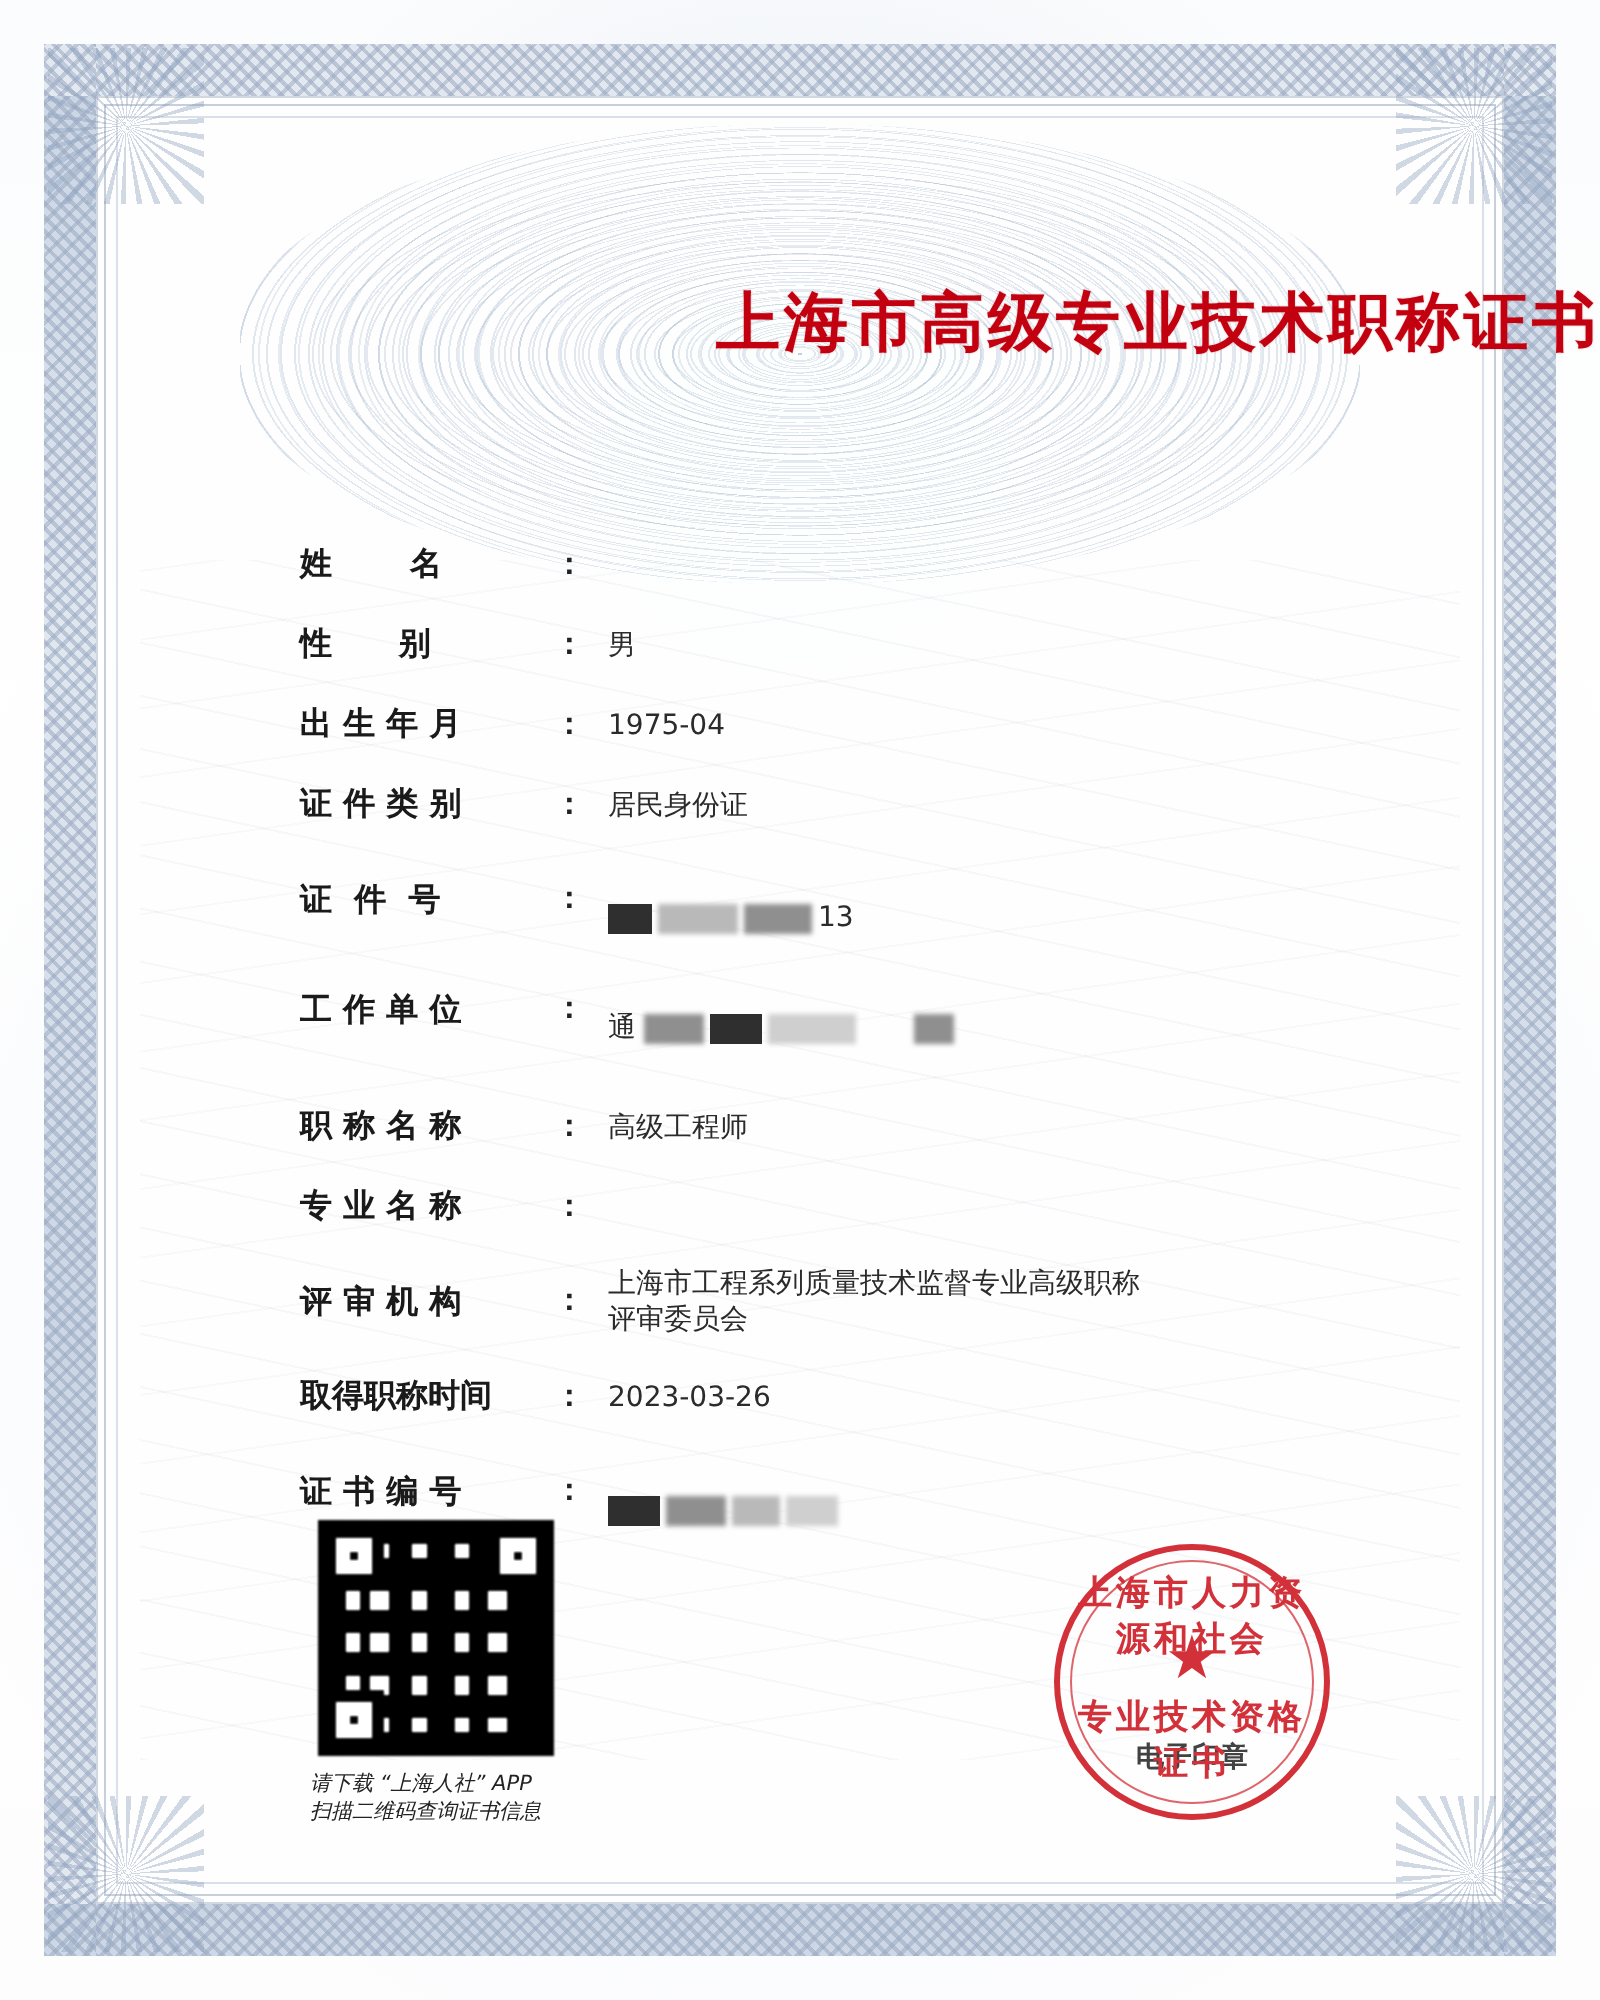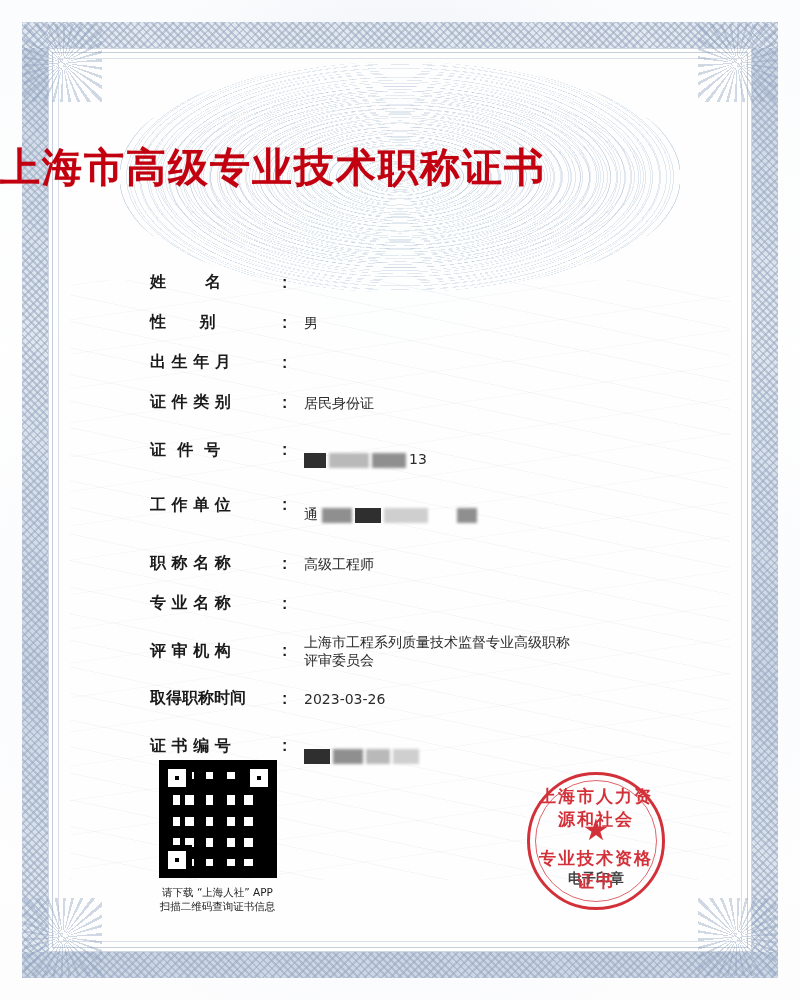--- a/index.html
+++ b/index.html
@@ -89,24 +89,24 @@
     left: 70px; top: 280px; right: 70px; bottom: 120px;
     background:
       repeating-linear-gradient(12deg, rgba(170,185,205,0.10) 0 1px, rgba(255,255,255,0) 1px 26px),
       repeating-linear-gradient(-8deg, rgba(170,185,205,0.08) 0 1px, rgba(255,255,255,0) 1px 34px);
     pointer-events: none;
   }
 
   .title {
     position: absolute;
     left: 0; right: 0; top: 140px;
-    text-align: left;
+    text-align: right;
     font-family: "DejaVu Serif", "Liberation Serif", serif;
     font-weight: bold;
-    font-size: 40px;
+    font-size: 32px;
     letter-spacing: 2px;
     color: #c2000f;
     text-shadow: 0 0 1px rgba(170,0,10,0.35);
   }
 
   
   .fields {
     position: absolute;
     left: 150px; top: 272px; width: 520px;
     font-size: 15px;
@@ -156,21 +156,22 @@
   .redact.g2 { background: #b9b9b9; }
   .redact.g3 { background: #8f8f8f; }
   .redact.g4 { background: #cfcfcf; }
   .redact.blur { filter: blur(1.4px); }
 
   
   .qr-wrap {
     position: absolute;
     left: 155px; top: 760px;
     width: 125px;
-    text-align: center;
+    text-align: left;
+    font-style: italic;
   }
   .qr {
     width: 118px; height: 118px;
     margin: 0 auto;
     background-color: #fff;
     background-image:
       linear-gradient(90deg, #111 0 12%, transparent 12% 18%, #111 18% 22%, transparent 22% 30%, #111 30% 40%, transparent 40% 46%, #111 46% 58%, transparent 58% 64%, #111 64% 72%, transparent 72% 80%, #111 80% 100%),
       linear-gradient(0deg, #111 0 10%, transparent 10% 16%, #111 16% 26%, transparent 26% 34%, #111 34% 44%, transparent 44% 52%, #111 52% 62%, transparent 62% 70%, #111 70% 84%, transparent 84% 90%, #111 90% 100%);
     background-blend-mode: multiply;
     filter: blur(0.6px) contrast(115%);
@@ -274,20 +275,21 @@
 
     <div class="row">
       <div class="label">性      别</div>
       <div class="colon">:</div>
       <div class="value">男</div>
     </div>
 
     <div class="row">
       <div class="label">出 生 年 月</div>
       <div class="colon">:</div>
+      <div class="value">1975-04</div>
     </div>
 
     <div class="row">
       <div class="label">证 件 类 别</div>
       <div class="colon">:</div>
       <div class="value">居民身份证</div>
     </div>
 
     <div class="row">
       <div class="label">证  件  号</div>

